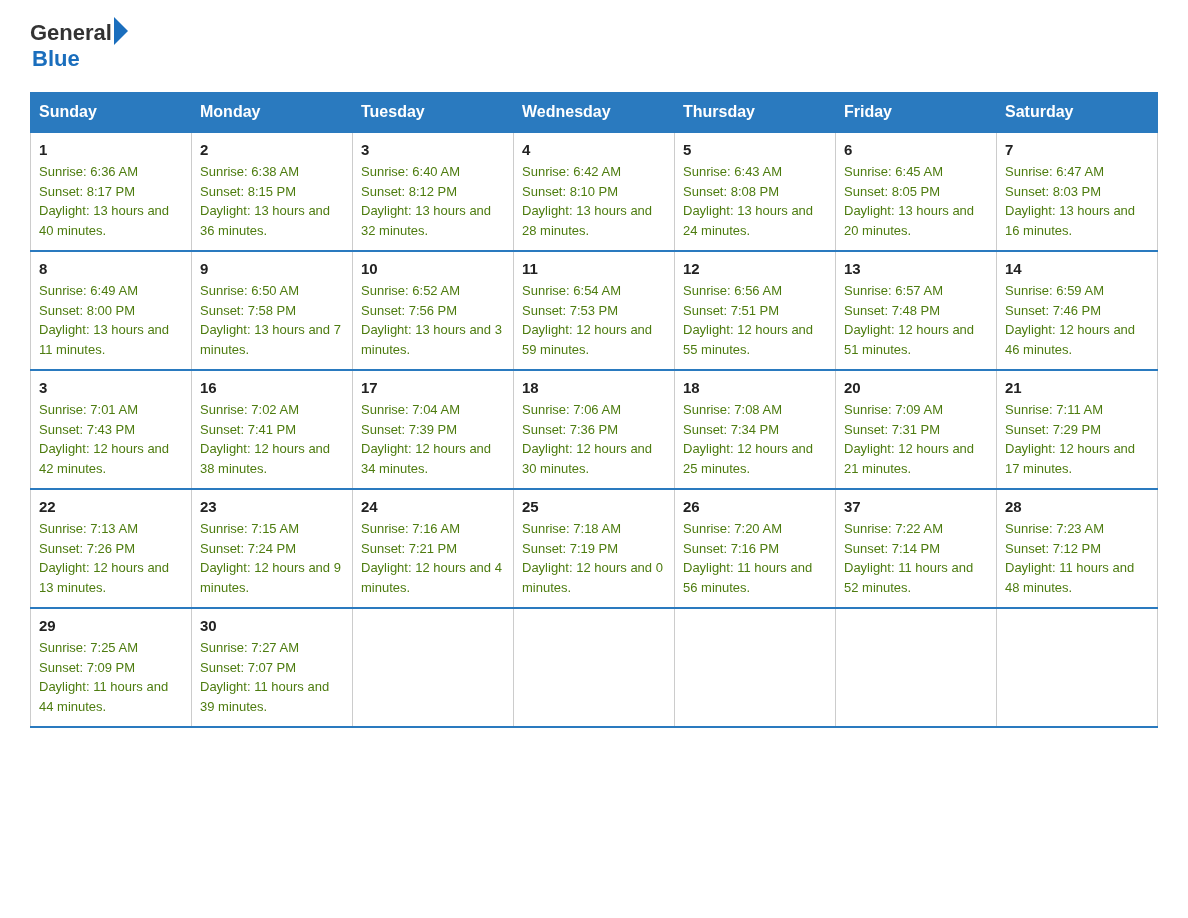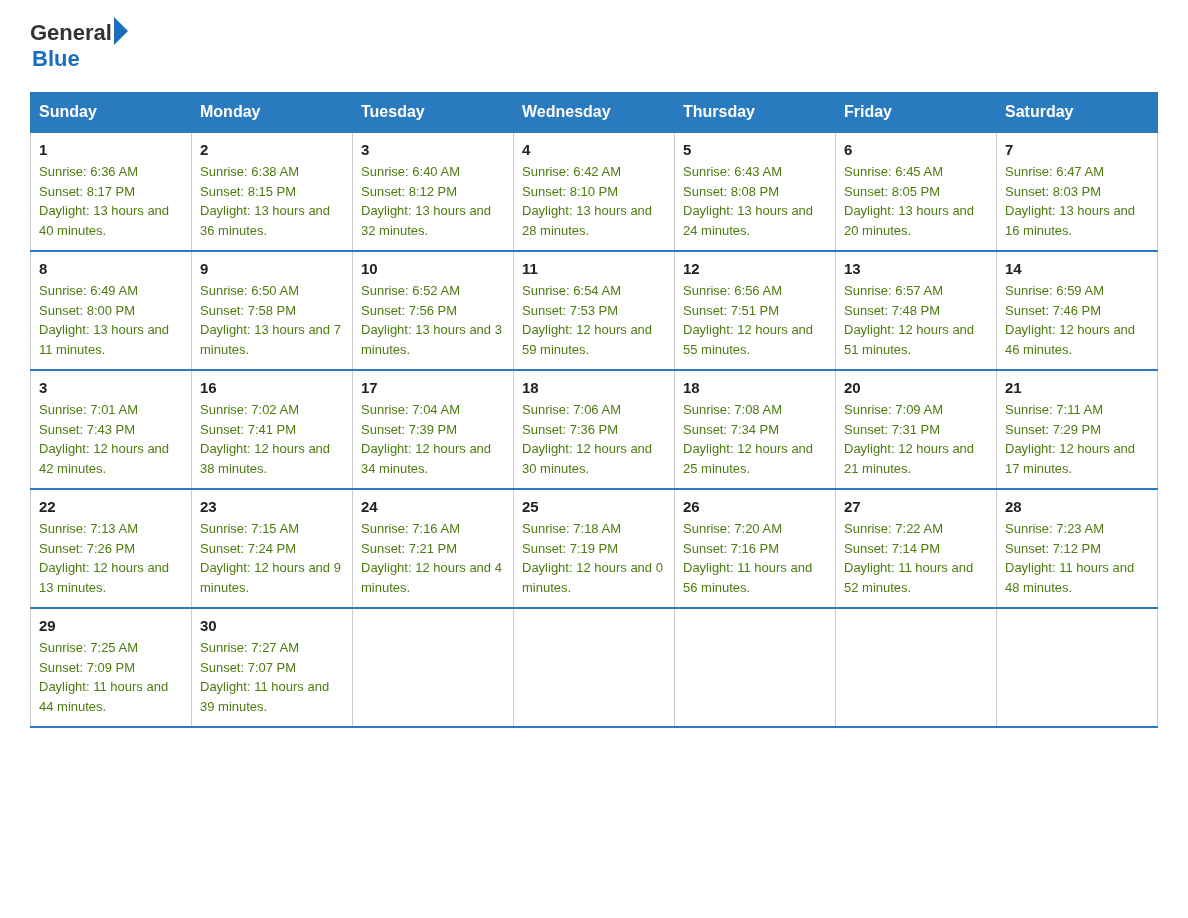--- a/index.html
+++ b/index.html
@@ -344,21 +344,21 @@
       </td>
         <td style="border-top: 2px solid rgb(42, 122, 191);">
         <span class="day-number">26</span>
         <div class="day-info">
           Sunrise: 7:20 AM<br>
           Sunset: 7:16 PM<br>
           Daylight: 11 hours and 56 minutes.
         </div>
       </td>
         <td style="border-top: 2px solid rgb(42, 122, 191);">
-        <span class="day-number">27</span>
+        <span class="day-number">37</span>
         <div class="day-info">
           Sunrise: 7:22 AM<br>
           Sunset: 7:14 PM<br>
           Daylight: 11 hours and 52 minutes.
         </div>
       </td>
         <td style="border-top: 2px solid rgb(42, 122, 191);">
         <span class="day-number">28</span>
         <div class="day-info">
           Sunrise: 7:23 AM<br>

